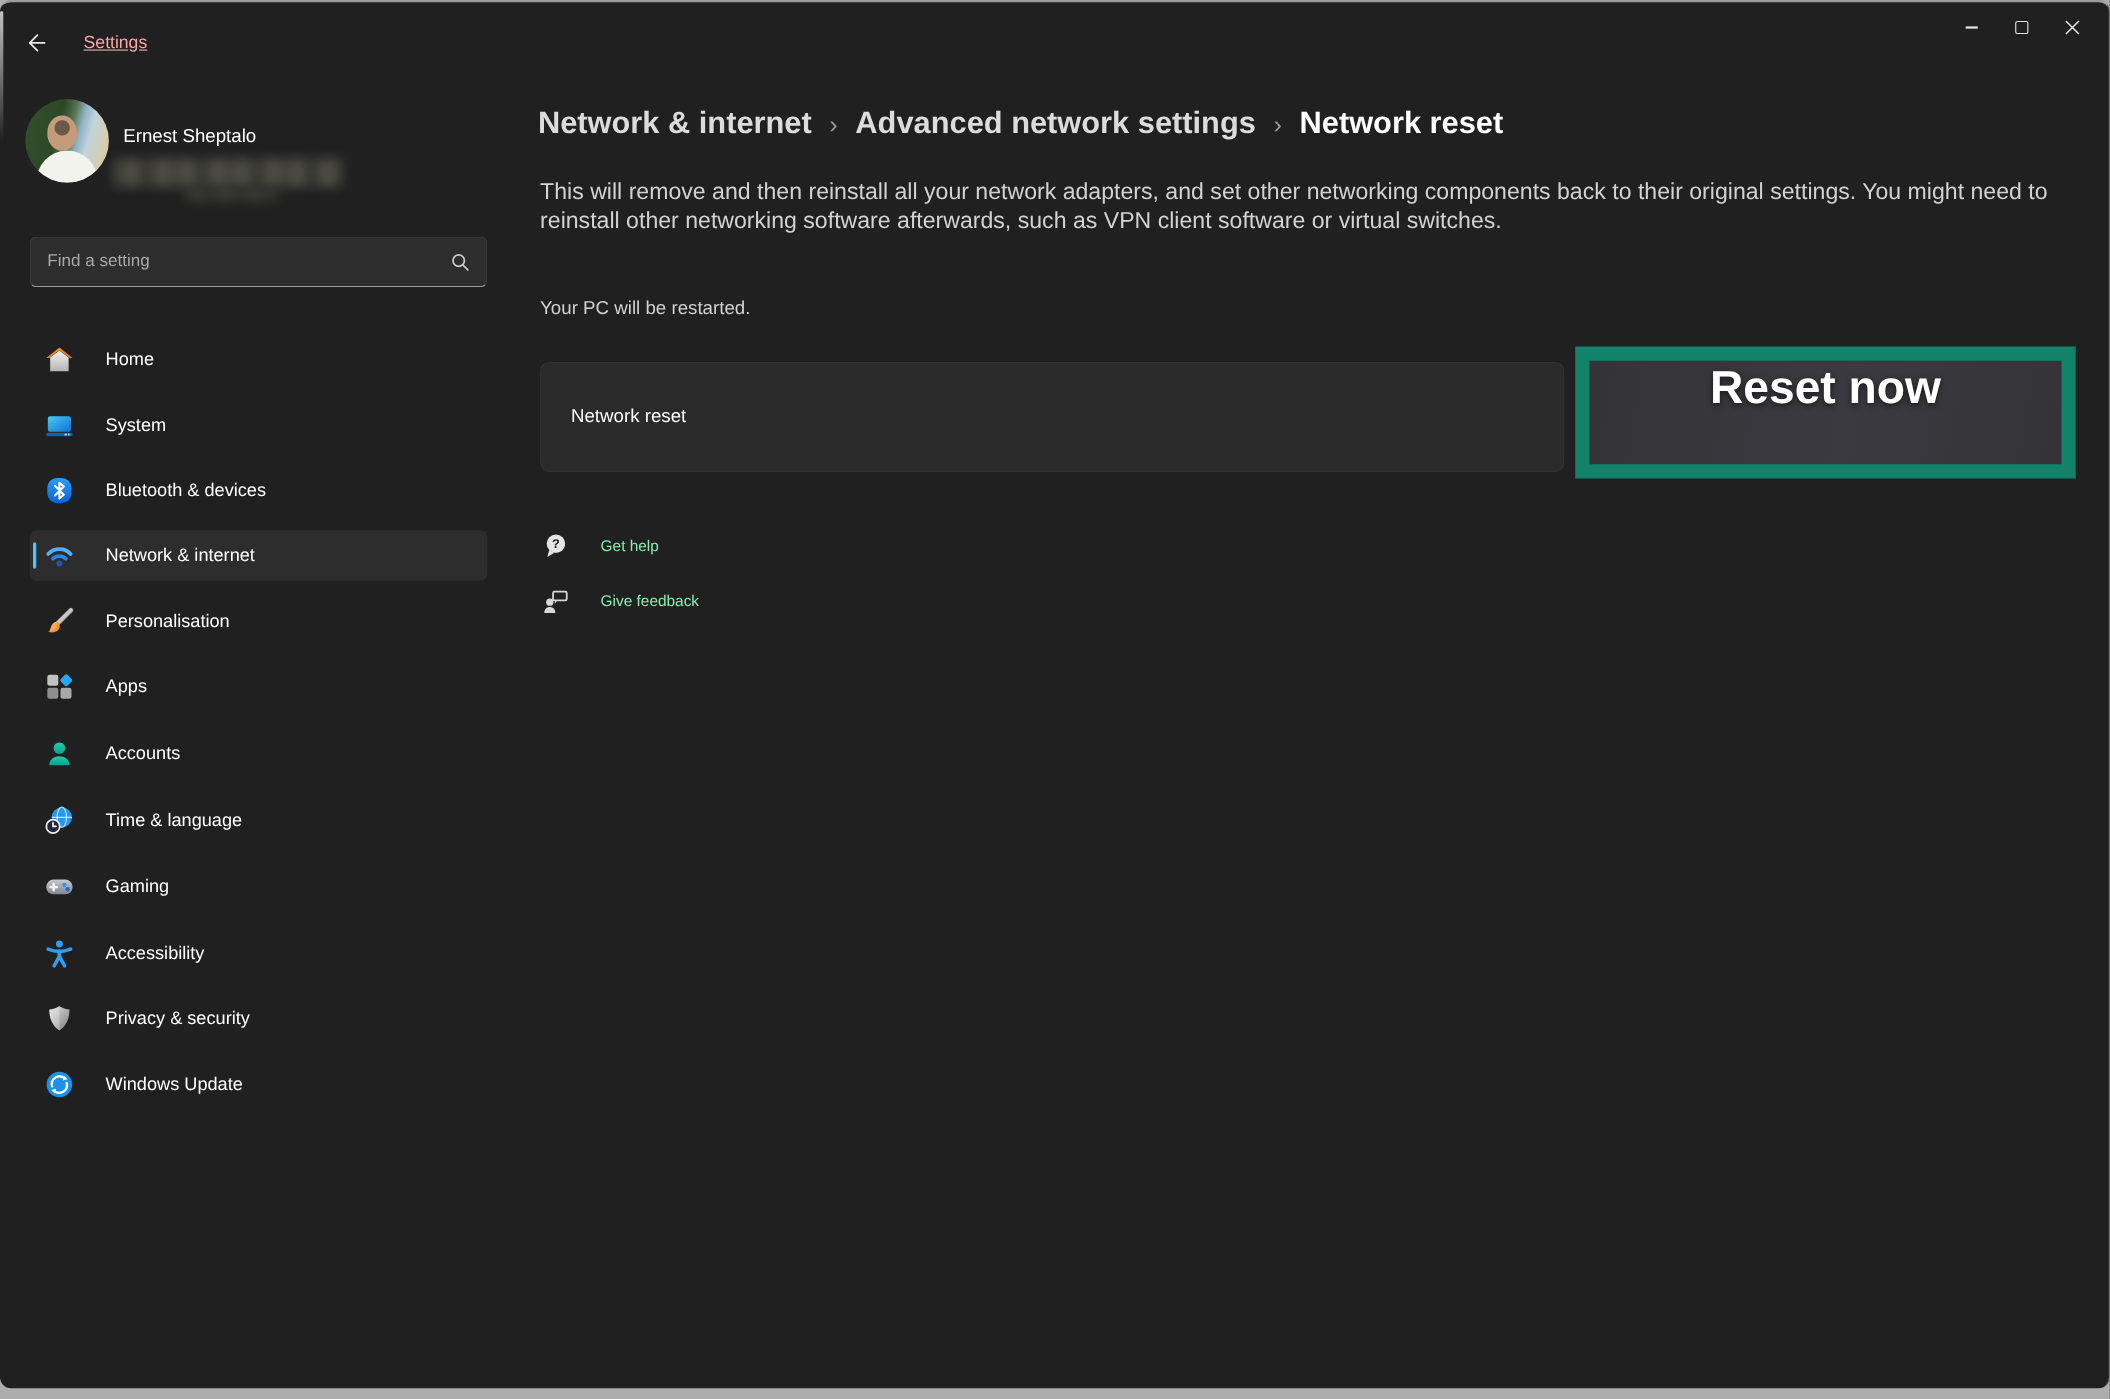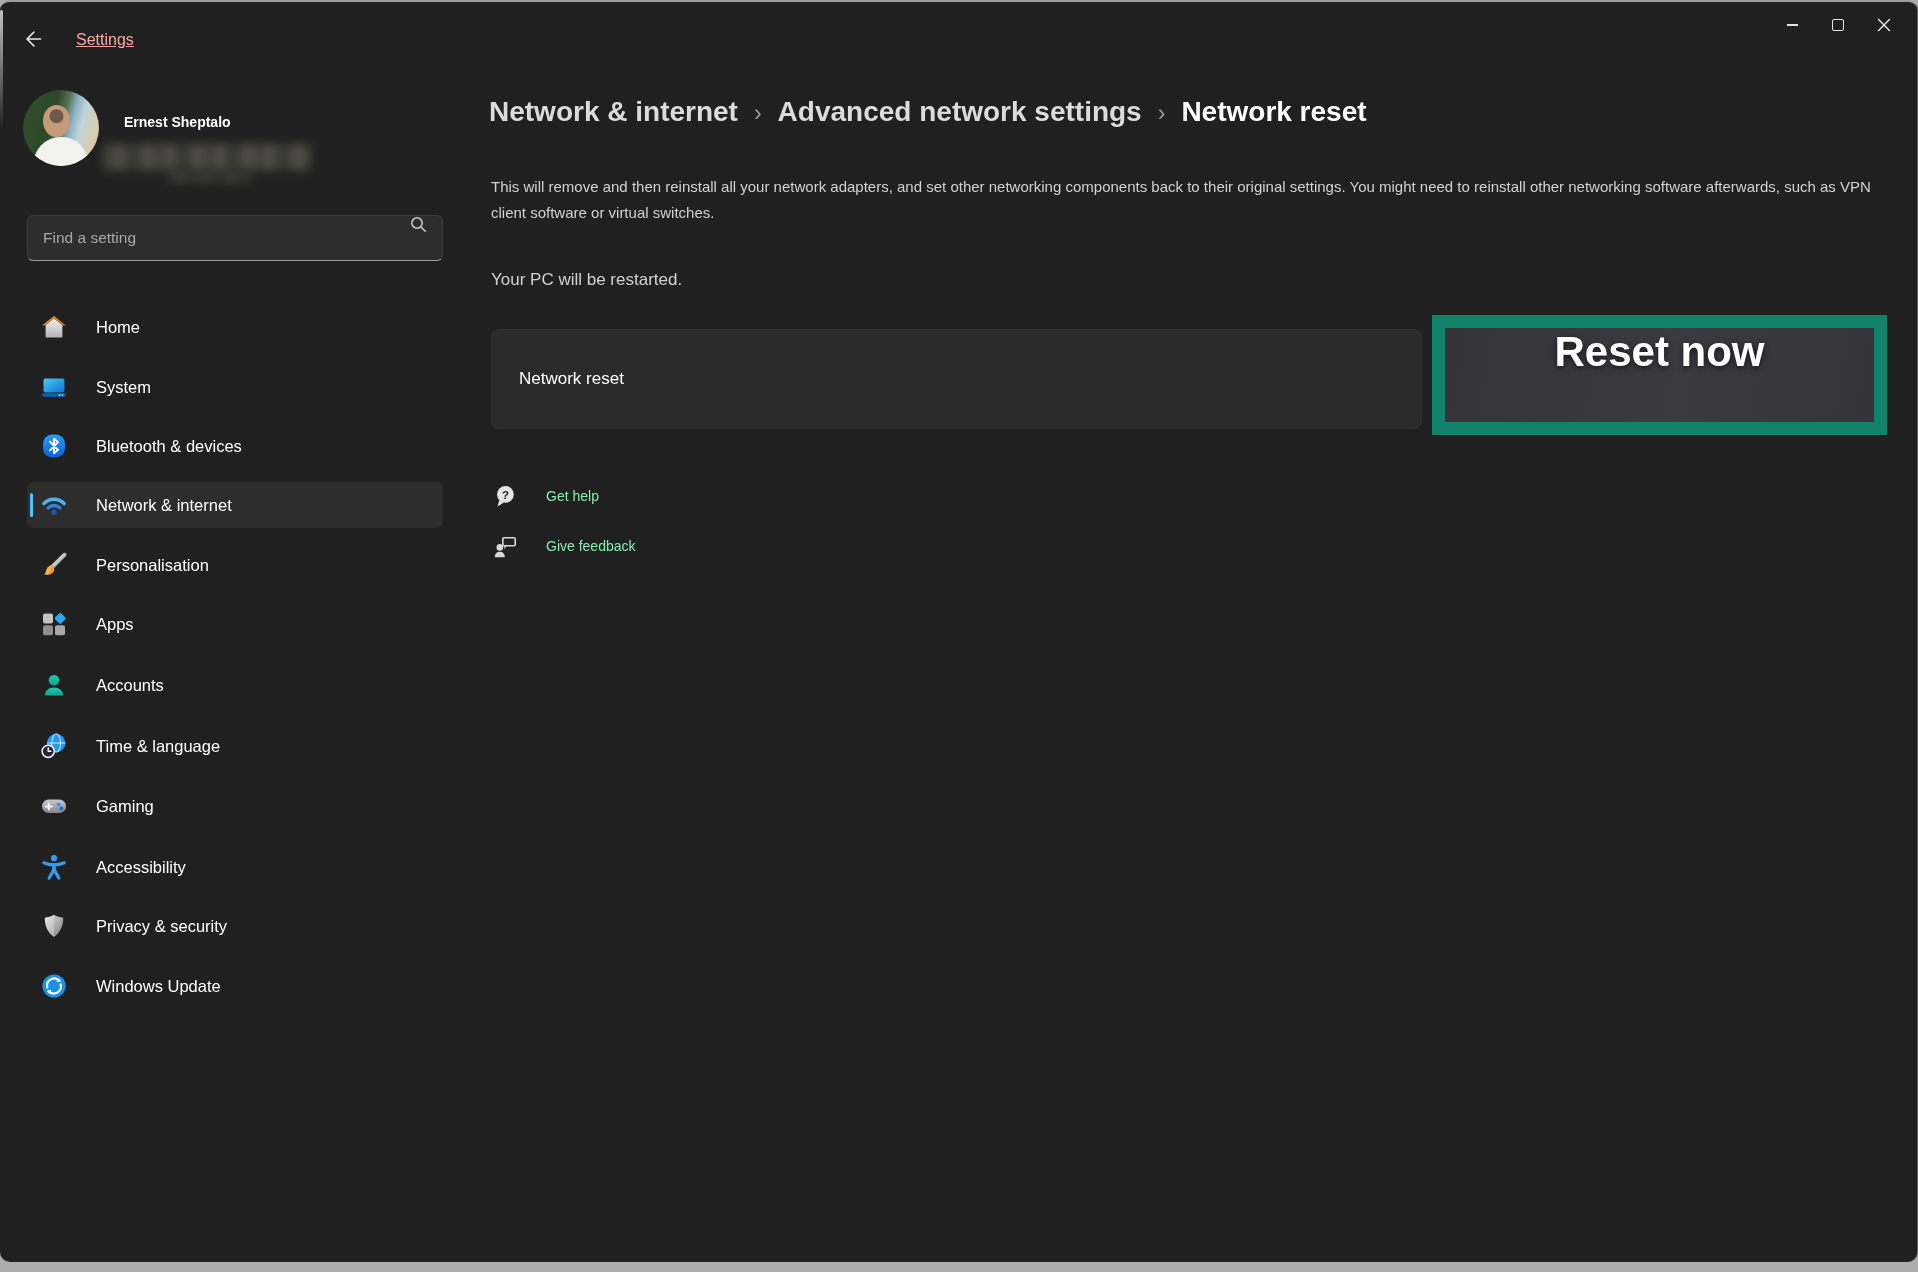--- a/index.html
+++ b/index.html
@@ -31,53 +31,53 @@
   .glyph-max{width:10px;height:10px;border:1.5px solid #e6e6e6;border-radius:2px;}
 
   
   .avatar{position:absolute;left:23px;top:88px;width:76px;height:76px;border-radius:50%;
     overflow:hidden;
     background:linear-gradient(105deg,#33512c 0%,#2c4827 38%,#55714f 50%,#8fb4c4 60%,#bfd4da 70%,#d8cdb0 86%,#cdbd9a 100%);}
   .avatar .face{position:absolute;left:26%;top:20%;width:36%;height:42%;border-radius:50%;
     background:radial-gradient(circle at 50% 35%,#6b5a48 0 26%,#c59b7b 30% 100%);}
   .avatar .shirt{position:absolute;left:13%;bottom:-10%;width:74%;height:48%;
     background:#f3f3ee;border-radius:48% 48% 0 0 / 80% 80% 0 0;}
-  .user-name{position:absolute;left:112px;top:112px;font-size:14px;font-weight:bold;color:#ffffff;margin-left:12px;}
+  .user-name{position:absolute;left:112px;top:112px;font-size:17px;font-weight:normal;color:#ffffff;}
   .redacted{position:absolute;left:103px;top:142px;width:208px;height:26px;border-radius:4px;
     background:repeating-linear-gradient(90deg,#4a4a40 0 14px,#5a5a50 14px 22px,#3e3e36 22px 38px,#56564c 38px 50px);
     filter:blur(5px);opacity:.85;}
   .redacted2{position:absolute;left:167px;top:169px;width:86px;height:12px;border-radius:4px;
     background:repeating-linear-gradient(90deg,#44443c 0 10px,#52524a 10px 18px,#3b3b35 18px 26px);
     filter:blur(5px);opacity:.6;}
 
   .search-box{position:absolute;left:27px;top:213px;width:416px;height:46px;box-sizing:border-box;
     background:#2d2d2d;border:1px solid #3d3d3d;border-bottom:1px solid #9a9a9a;border-radius:6px;
-    display:flex;}
+    display:flex;align-items:center;}
   .search-box input{flex:1;background:transparent;border:none;outline:none;
     font-family:inherit;font-size:15.5px;color:#e8e8e8;padding:0 8px 0 15px;}
   .search-box input::placeholder{color:#a8a8a8;}
   .search-box .mag{margin-right:15px;display:flex;}
 
   .nav-item{position:absolute;left:27px;width:416px;height:46px;border-radius:6px;
     display:flex;align-items:center;padding-left:13px;box-sizing:border-box;}
   .nav-item .ic{width:28px;height:28px;flex:0 0 28px;display:flex;}
   .nav-item .lbl{margin-left:28px;font-size:16.5px;color:#ffffff;white-space:nowrap;}
   .nav-item.selected{background:#2d2d2d;}
   .nav-item.selected .pill{position:absolute;left:2.5px;top:11px;width:3.5px;height:24px;
     border-radius:2px;background:#4cc2ff;}
 
   
   .breadcrumb{position:absolute;left:489px;top:94px;display:flex;align-items:center;
     font-size:28px;font-weight:600;white-space:nowrap;}
   .crumb{color:#dcdcdc;}
   .crumb.current{color:#ffffff;}
   .crumb-sep{color:#9d9d9d;font-size:23px;font-weight:400;margin:0 16px;transform:translateY(1px);}
 
-  .description{position:absolute;left:491px;top:172px;width:1396px;
-    font-size:15px;line-height:26px;color:#d2d2d2;}
+  .description{position:absolute;left:491px;top:160px;width:1396px;
+    font-size:21px;line-height:26px;color:#d2d2d2;}
   .restart-note{position:absolute;left:491px;top:268px;font-size:17px;color:#d2d2d2;}
 
   .reset-card{position:absolute;left:491px;top:327px;width:931px;height:100px;box-sizing:border-box;
     background:#2b2b2b;border:1px solid #323232;border-radius:8px;
     display:flex;align-items:center;padding-left:27px;}
   .reset-card .card-label{font-size:17px;color:#ffffff;}
 
   .reset-annotation{position:absolute;left:1432px;top:313px;width:455px;height:120px;box-sizing:border-box;
     border:13px solid #12826b;background:linear-gradient(100deg,#333338,#3a3a40 55%,#333338);
     display:flex;align-items:flex-start;justify-content:center;cursor:pointer;}

